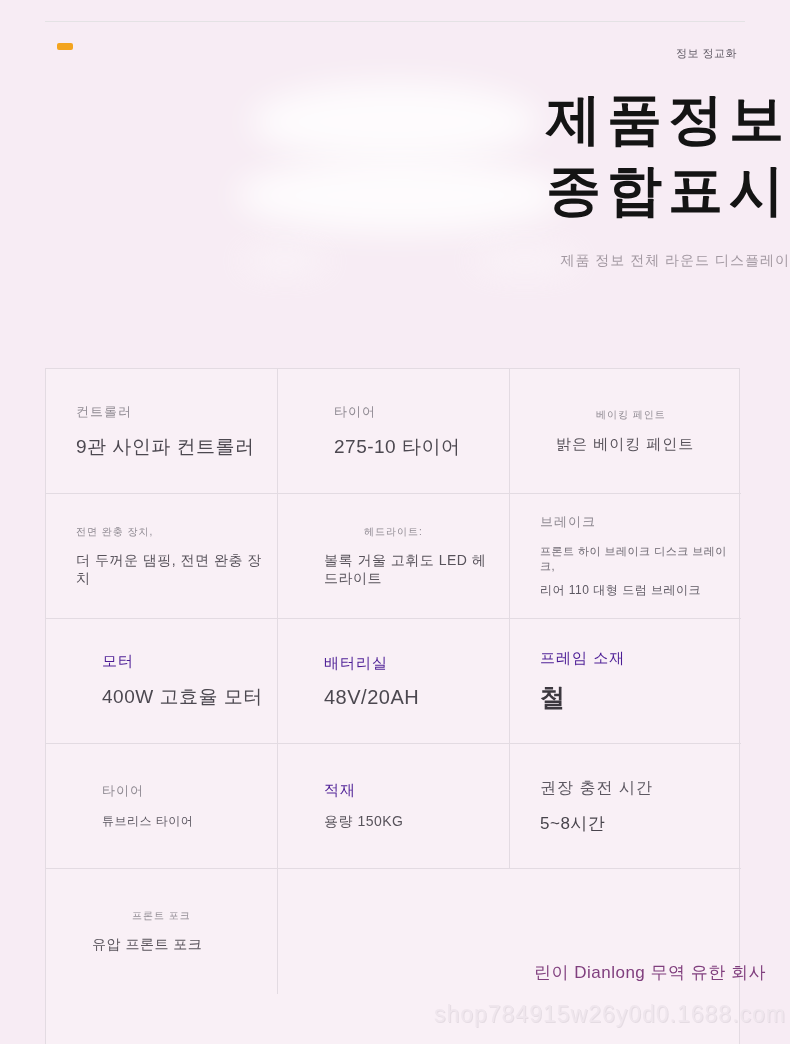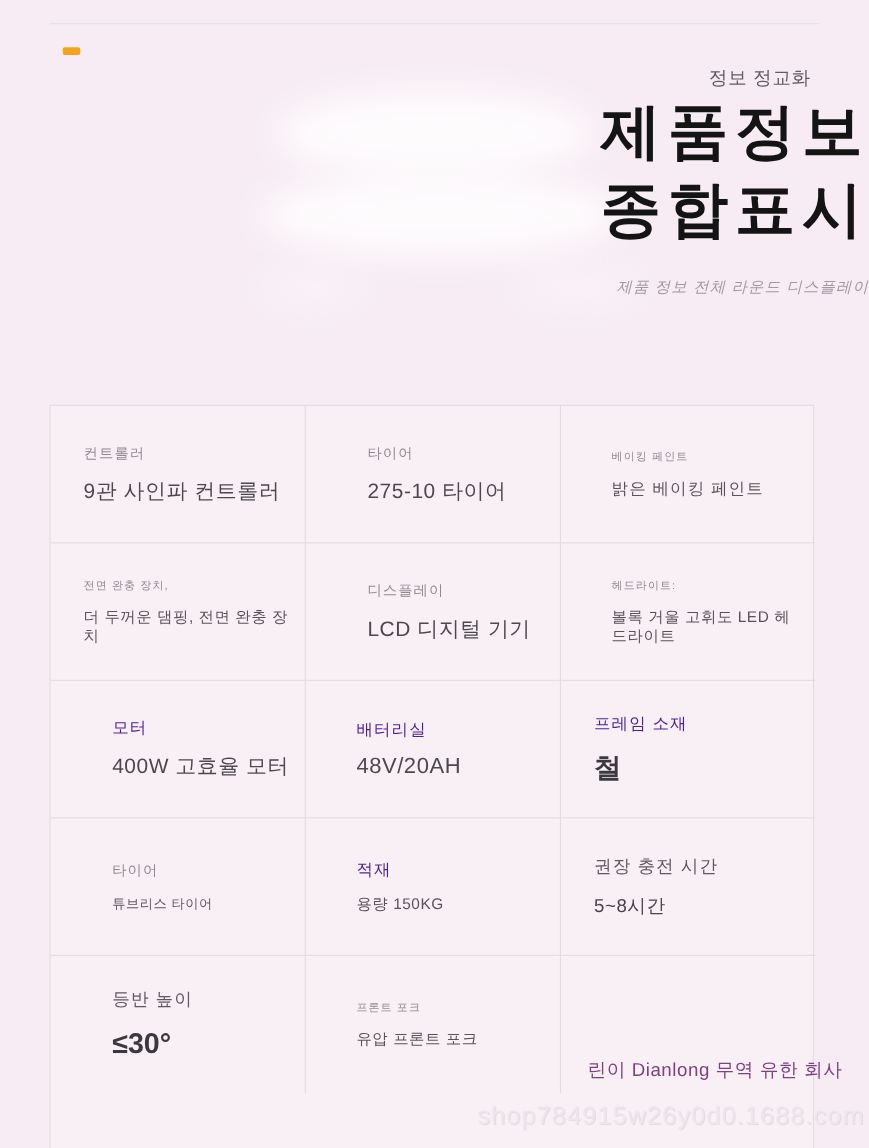--- a/index.html
+++ b/index.html
@@ -7,52 +7,52 @@
     width:790px;height:1044px;position:relative;overflow:hidden;
     background:#f7ecf4;
     font-family:"Liberation Sans","DejaVu Sans",sans-serif;
     -webkit-font-smoothing:antialiased;
   }
   .page{position:absolute;inset:0;}
 
   
   .top-divider{position:absolute;left:45px;right:45px;top:21px;height:1px;background:#e4e2e4;}
   .accent-chip{position:absolute;left:57px;top:43px;width:16px;height:7px;border-radius:2px;background:#f3a41f;}
-  .refine-tag{position:absolute;right:53px;top:59px;font-size:17px;color:#615b65;letter-spacing:.5px;text-align:right;}
+  .refine-tag{position:absolute;right:53px;top:46px;font-size:11px;color:#615b65;letter-spacing:.5px;text-align:right;}
 
   
   .cloud{position:absolute;background:rgba(255,255,255,.8);filter:blur(16px);border-radius:50%;}
   .cloud-a{left:250px;top:82px;width:290px;height:80px;}
   .cloud-b{left:235px;top:158px;width:330px;height:75px;}
   .cloud-c{left:240px;top:250px;width:90px;height:22px;opacity:.6;}
   .cloud-d{left:470px;top:250px;width:110px;height:22px;opacity:.6;}
 
   
   .hero{position:absolute;left:0;right:0;top:84px;text-align:right;}
   .hero-title{font-size:55px;line-height:71px;font-weight:700;color:#141414;letter-spacing:6px;}
-  .hero-sub{margin-top:26px;font-size:14px;color:#a298a1;letter-spacing:1px;font-style:italic;}
+  .hero-sub{margin-top:26px;font-size:14px;color:#a298a1;letter-spacing:1px;}
 
   
   .spec-table{
     position:absolute;left:45px;top:368px;width:695px;height:718px;
     display:grid;grid-template-columns:232px 232px 231px;grid-auto-rows:125px;
     border:1px solid #e3dbe2;box-sizing:border-box;background:#f9f0f6;
   }
   .cell{
     border-right:1px solid #e3dbe2;border-bottom:1px solid #e3dbe2;
     box-sizing:border-box;display:flex;flex-direction:column;justify-content:center;
     padding-left:30px;padding-right:12px;gap:13px;
   }
   .cell:nth-child(3n){border-right:none;}
   .cell:nth-child(n+13){border-bottom:none;}
   .cell.col2{padding-left:56px;}
   .cell.col3{padding-left:46px;}
 
   .lbl{color:#8f8a92;font-size:13px;letter-spacing:1px;}
-  .lbl-xs{color:#8f8a92;font-size:10px;letter-spacing:1px;}
+  .lbl-xs{color:#8f8a92;font-size:10px;letter-spacing:1px;margin-left:40px;}
   .lbl-s{color:#8f8a92;font-size:10px;letter-spacing:1px;}
   .lbl-md{color:#4c1d95;font-size:15px;letter-spacing:1px;}
   .lbl-lg{color:#5d5862;font-size:16px;letter-spacing:1px;}
   .val{color:#4c4850;font-size:19px;letter-spacing:.5px;}
   .val-md{color:#58535b;font-size:15px;letter-spacing:1px;}
   .val-sm{color:#58535b;font-size:14px;letter-spacing:.5px;}
   .val-xs{color:#6c6770;font-size:11px;letter-spacing:.5px;}
   .val-xs2{color:#5d5862;font-size:12px;letter-spacing:.5px;}
   .val-md2{color:#4c4850;font-size:20px;letter-spacing:.5px;}
   .val-md3{color:#48444c;font-size:17px;letter-spacing:.5px;}
@@ -102,29 +102,30 @@
     </div>
     <div class="cell col3">
       <span class="lbl-xs">베이킹 페인트</span>
       <span class="val-md">밝은 베이킹 페인트</span>
     </div>
 
     <div class="cell col1">
       <span class="lbl-s">전면 완충 장치,</span>
       <span class="val-sm">더 두꺼운 댐핑, 전면 완충 장치</span>
     </div>
-    <div class="cell col2">
-      <span class="lbl">디스플레이</span>
-      <span class="val">LCD 디지털 기기</span>
-    </div>
     <div class="cell col3">
       <span class="lbl-xs">헤드라이트:</span>
       <span class="val-sm">볼록 거울 고휘도 LED 헤드라이트</span>
     </div>
 
+    <div class="cell col1 two-line">
+      <span class="lbl gap">브레이크</span>
+      <span class="val-xs">프론트 하이 브레이크 디스크 브레이크,</span>
+      <span class="val-xs2">리어 110 대형 드럼 브레이크</span>
+    </div>
     <div class="cell col2">
       <span class="lbl-md">모터</span>
       <span class="val">400W 고효율 모터</span>
     </div>
     <div class="cell col3">
       <span class="lbl-md">배터리실</span>
       <span class="val-md2">48V/20AH</span>
     </div>
 
     <div class="cell col1">
@@ -137,24 +138,20 @@
     </div>
     <div class="cell col3">
       <span class="lbl-md">적재</span>
       <span class="val-sm">용량 150KG</span>
     </div>
 
     <div class="cell col1">
       <span class="lbl-lg">권장 충전 시간</span>
       <span class="val-md3">5~8시간</span>
     </div>
-    <div class="cell col2">
-      <span class="lbl-lg">등반 높이</span>
-      <span class="val-xl">≤30°</span>
-    </div>
     <div class="cell col3">
       <span class="lbl-xs">프론트 포크</span>
       <span class="val-sm">유압 프론트 포크</span>
     </div>
 
   </div>
 
   <div class="company">린이 Dianlong 무역 유한 회사</div>
   <div class="watermark">shop784915w26y0d0.1688.com</div>
 

